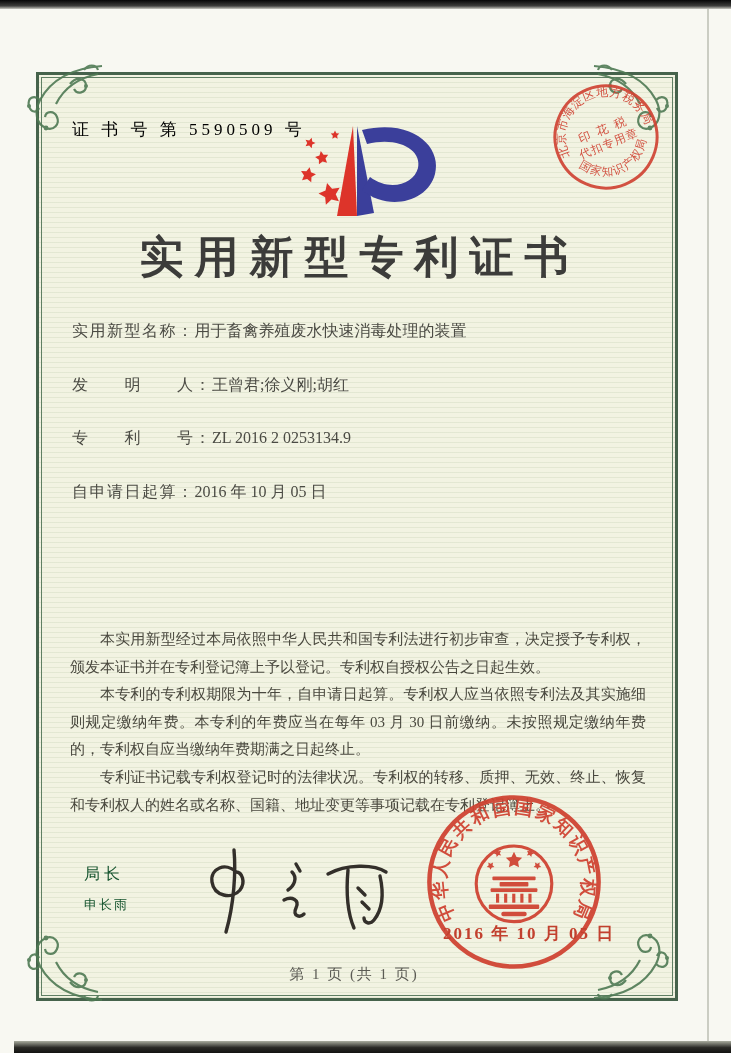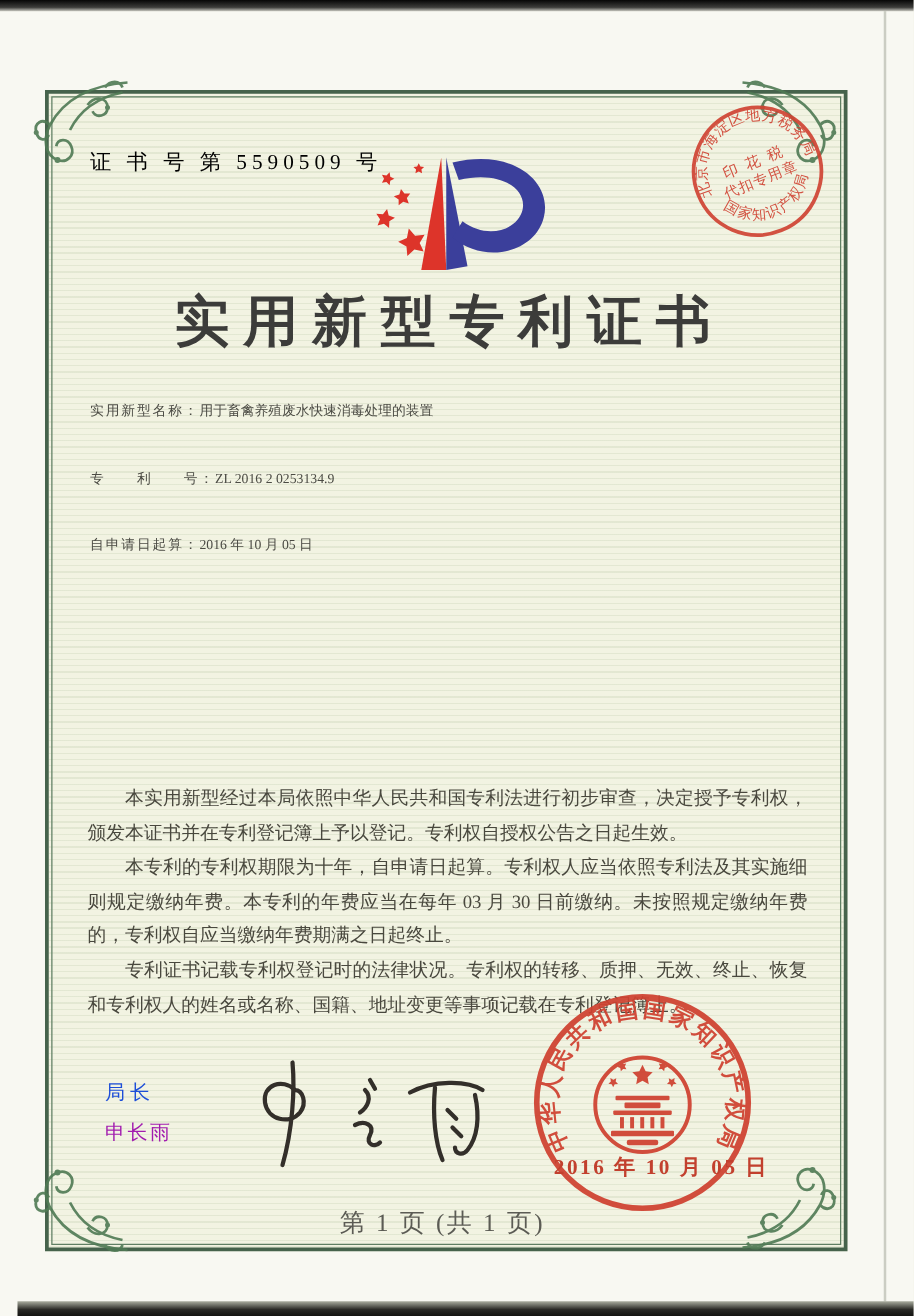--- a/index.html
+++ b/index.html
@@ -20,33 +20,33 @@
   .fl-tr{left:588px;top:58px;transform:scaleX(-1);}
   .fl-bl{left:24px;top:924px;transform:scaleY(-1);}
   .fl-br{left:588px;top:922px;transform:scale(-1,-1);}
   .cert-no{position:absolute;left:72px;top:118px;font-size:17px;letter-spacing:4px;color:#000000;}
   .logo{position:absolute;left:284px;top:116px;width:170px;height:112px;}
   .tax-stamp{position:absolute;left:551px;top:82px;width:110px;height:110px;
        transform:rotate(-22deg);opacity:.92;}
   .title{position:absolute;left:36px;top:228px;width:636px;text-align:center;
        font-size:44px;font-weight:600;letter-spacing:11px;text-indent:11px;color:#3c3c3a;}
   .fields{position:absolute;left:72px;top:321px;width:566px;}
-  .field{height:53.5px;font-size:11px;color:#4b4b44;white-space:nowrap;}
+  .field{height:53.5px;font-size:16px;color:#4b4b44;white-space:nowrap;}
   .field .lab{letter-spacing:1.5px;}
   .paras{position:absolute;left:70px;top:626px;width:576px;font-size:15px;
        line-height:27.6px;color:#49483e;text-align:justify;}
   .paras p{margin:0;text-indent:2em;}
-  .sig-title{position:absolute;left:84px;top:864px;font-size:16px;letter-spacing:4px;color:#1d4ed8;}
-  .sig-name{position:absolute;left:84px;top:896px;font-size:16px;letter-spacing:2px;color:#a21caf;}
+  .sig-title{position:absolute;left:84px;top:864px;font-size:16px;letter-spacing:4px;color:#14532d;}
+  .sig-name{position:absolute;left:84px;top:896px;font-size:13px;letter-spacing:2px;color:#14532d;}
   .signature{position:absolute;left:192px;top:838px;width:210px;height:100px;}
   .seal{position:absolute;left:424px;top:792px;width:180px;height:180px;opacity:.93;}
   .seal-date{position:absolute;left:443px;top:922px;font-size:17px;letter-spacing:2px;
        color:#c2402e;font-weight:600;}
   .footer{position:absolute;left:36px;top:965px;width:636px;text-align:center;
-       font-size:20px;letter-spacing:2px;color:#5b5b54;}
+       font-size:15px;letter-spacing:2px;color:#5b5b54;}
   svg text{font-family:"Liberation Serif","DejaVu Serif",serif;}
 </style>
 </head>
 <body>
 
 <div class="edge-top"></div>
 <div class="edge-bottom"></div>
 <div class="edge-right"></div>
 
 <div class="frame">
@@ -127,20 +127,23 @@
   </text>
 </svg>
 
 <div class="title">实用新型专利证书</div>
 
 <div class="fields">
   <div class="field">
     <span class="lab">实用新型名称：</span><span class="val">用于畜禽养殖废水快速消毒处理的装置</span>
   </div>
   <div class="field">
+    <span class="lab">发　　明　　人：</span><span class="val">王曾君;徐义刚;胡红</span>
+  </div>
+  <div class="field">
     <span class="lab">专　　利　　号：</span><span class="val">ZL 2016 2 0253134.9</span>
   </div>
   <div class="field">
     <span class="lab">自申请日起算：</span><span class="val">2016 年 10 月 05 日</span>
   </div>
 </div>
 
 <div class="paras">
   <p>本实用新型经过本局依照中华人民共和国专利法进行初步审查，决定授予专利权，颁发本证书并在专利登记簿上予以登记。专利权自授权公告之日起生效。</p>
   <p>本专利的专利权期限为十年，自申请日起算。专利权人应当依照专利法及其实施细则规定缴纳年费。本专利的年费应当在每年 03 月 30 日前缴纳。未按照规定缴纳年费的，专利权自应当缴纳年费期满之日起终止。</p>

